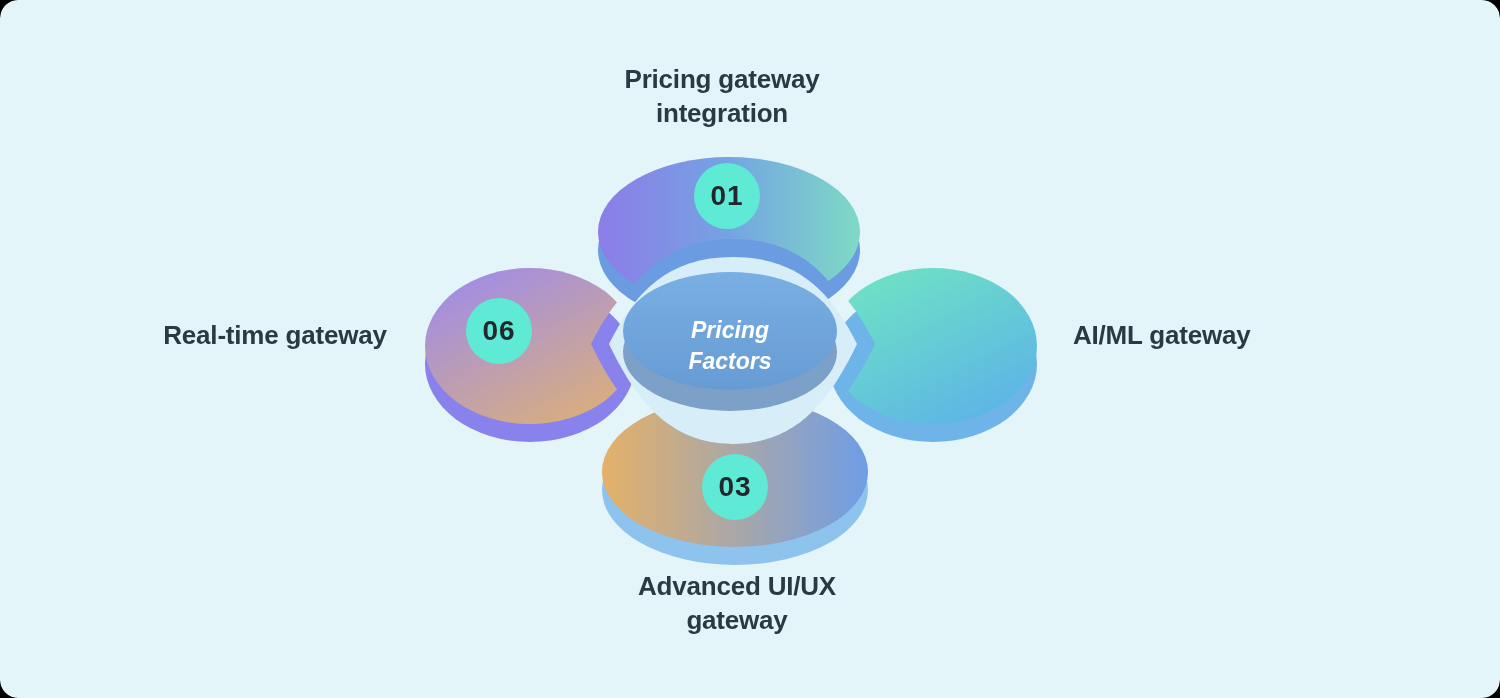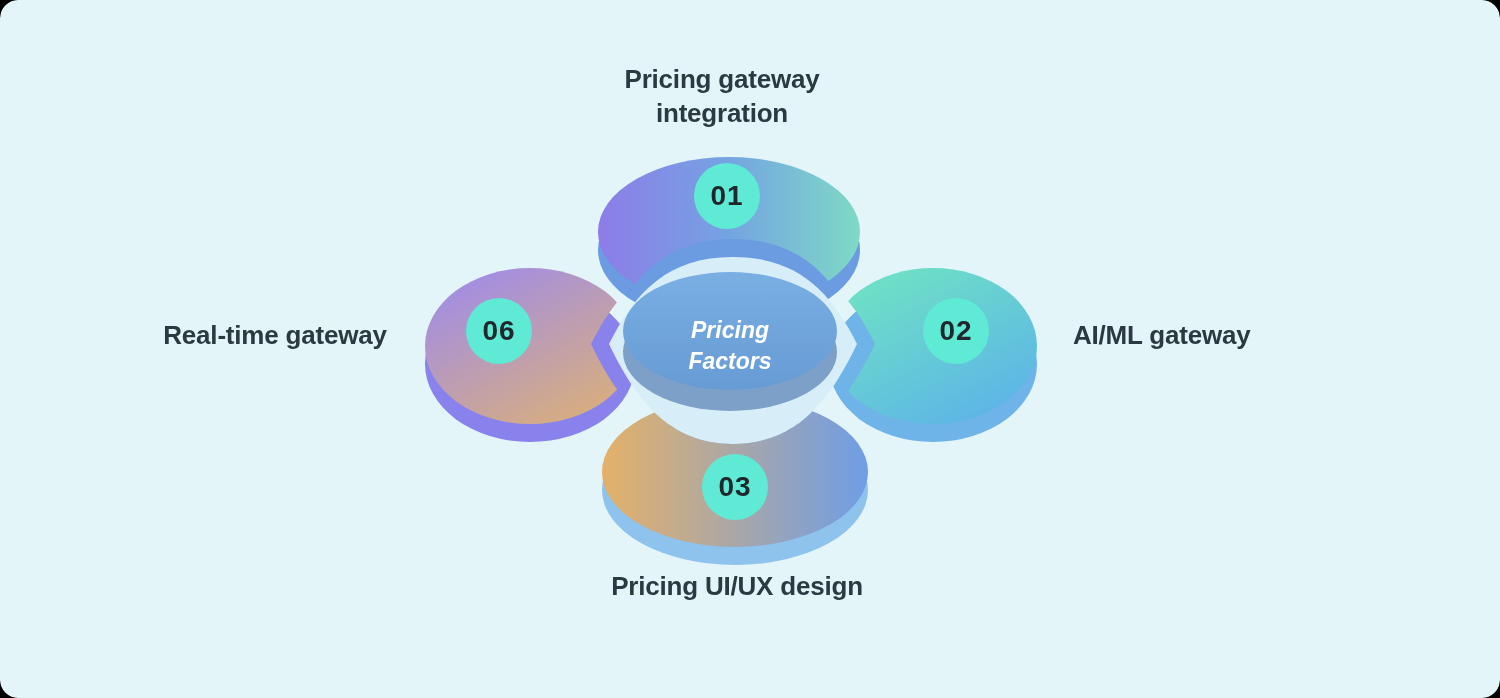--- a/index.html
+++ b/index.html
@@ -96,24 +96,23 @@
     <ellipse cx="530" cy="346" rx="105" ry="78" fill="url(#grad-left)" mask="url(#cut-left)"></ellipse>
     <ellipse cx="933" cy="346" rx="104" ry="78" fill="url(#grad-right)" mask="url(#cut-right)"></ellipse>
     <ellipse cx="729" cy="232" rx="131" ry="75" fill="url(#grad-top)" mask="url(#cut-top)"></ellipse>
     <ellipse cx="735" cy="472" rx="133" ry="75" fill="url(#grad-bottom)" mask="url(#cut-bottom)"></ellipse>
 
     <ellipse cx="730" cy="352" rx="107" ry="59" fill="#7da0c8"></ellipse>
     <ellipse cx="730" cy="331" rx="107" ry="59" fill="url(#grad-cyl)"></ellipse>
   </svg>
 
   <div class="badge" style="left:694px;top:163px;">01</div>
-  <div class="badge" style="left:923px;top:298px;">02</div>
   <div class="badge" style="left:702px;top:454px;text-align:center;">03</div>
   <div class="badge" style="left:466px;top:298px;">06</div>
 
   <div class="center-label" style="left:649px;top:315px;width:162px;font-style:italic;">Pricing Factors</div>
 
   <div class="label" style="left:592px;top:62px;width:260px;">Pricing gateway integration</div>
   <div class="label left-align" style="left:1073px;top:318px;width:340px;">AI/ML gateway</div>
-  <div class="label" style="left:607px;top:569px;width:260px;">Pricing UI/UX design</div>
+  <div class="label" style="left:607px;top:569px;width:260px;">Advanced UI/UX gateway</div>
   <div class="label" style="left:105px;top:318px;width:340px;">Real-time gateway</div>
 
 </div>
 
 </body></html>

